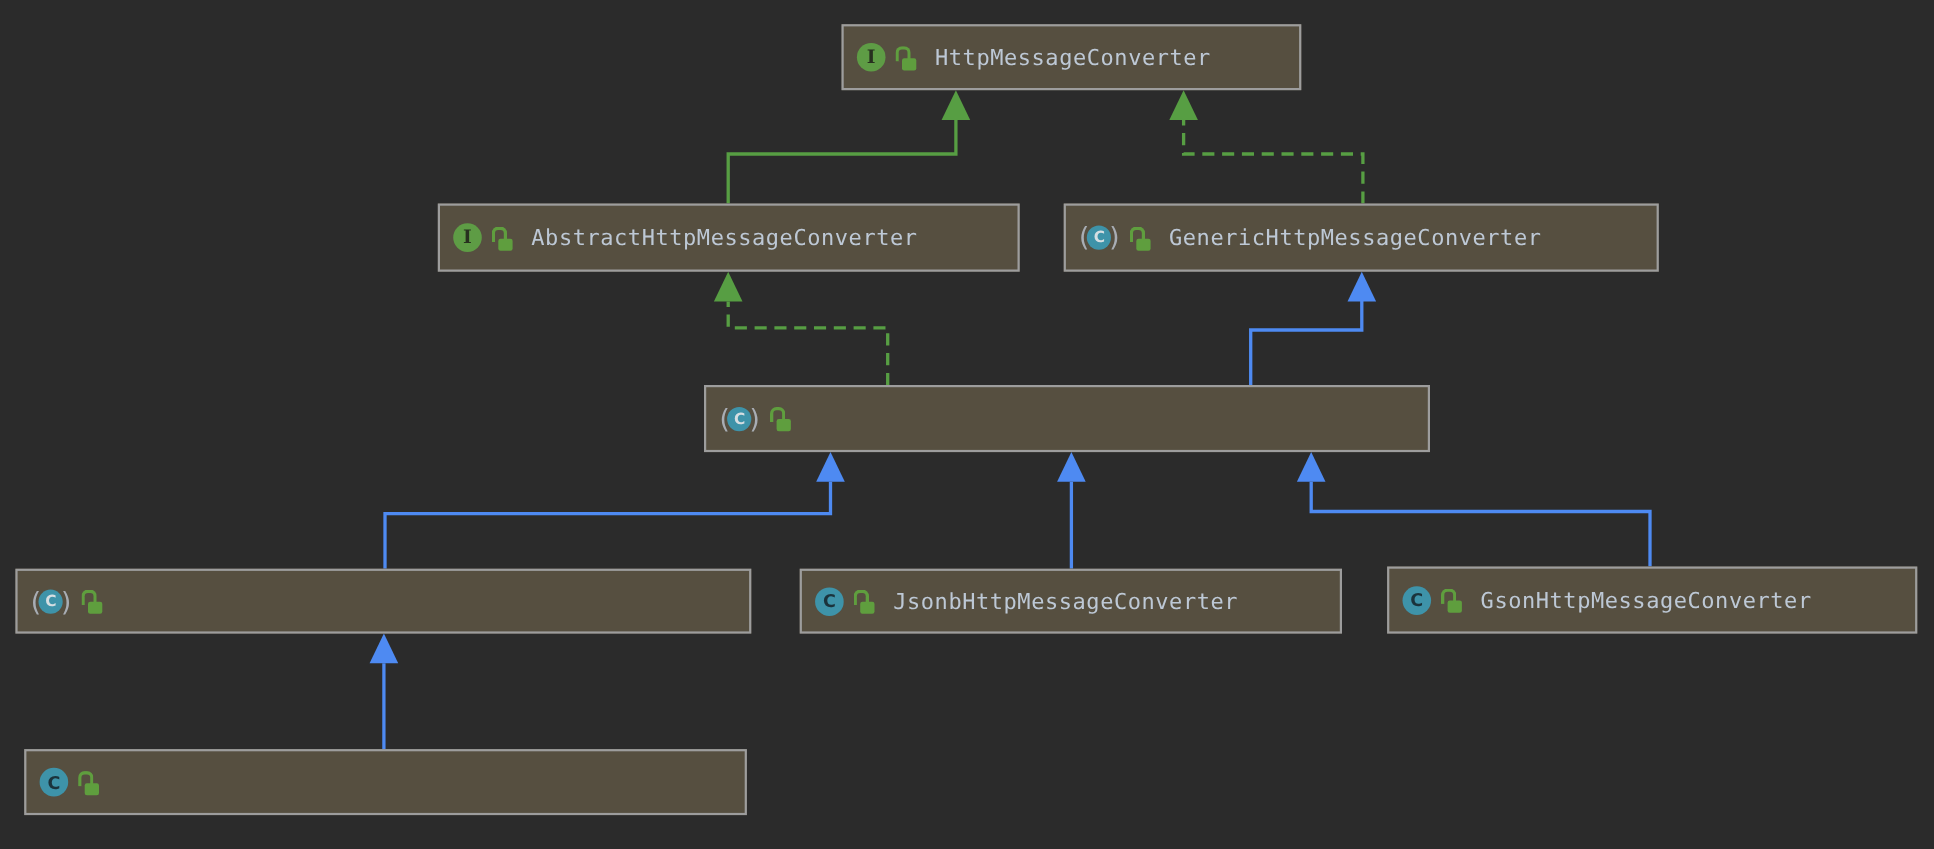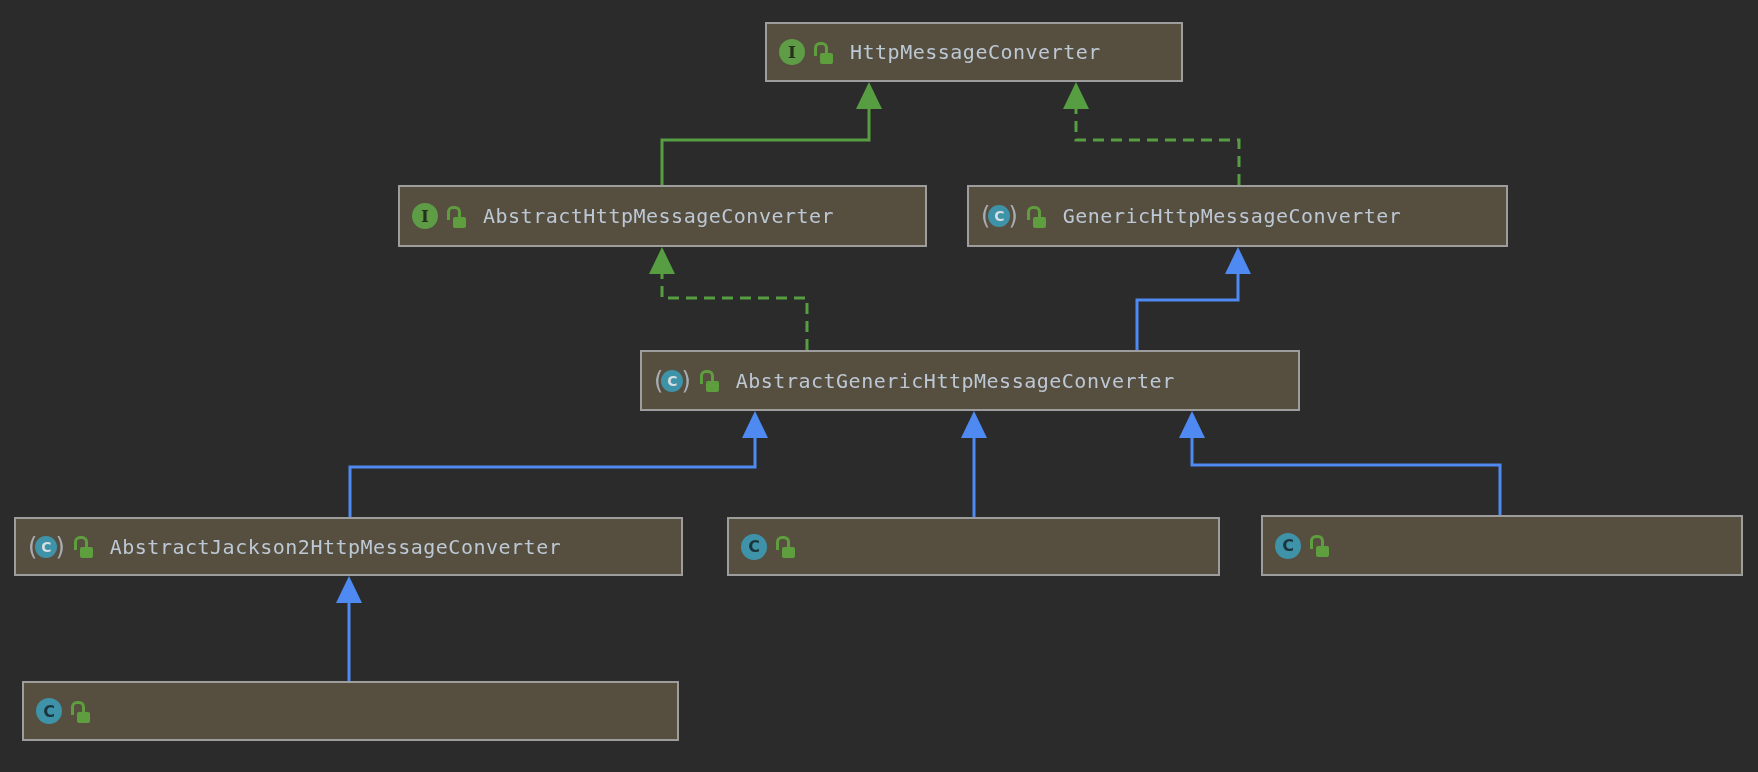--- a/index.html
+++ b/index.html
@@ -147,37 +147,37 @@
         <span class="lock"></span>
         <span class="label">GenericHttpMessageConverter</span>
       </div>
       <div class="node" style="left: 640px; top: 350px; width: 660px; height: 61px;">
         <span class="abs-wrap">
           <span class="paren">(</span>
           <span class="circle abs">C</span>
           <span class="paren">)</span>
         </span>
         <span class="lock"></span>
-        <span class="label">AbstractGenericHttpMessageConverter</span>
       </div>
       <div class="node" style="left: 14px; top: 517px; width: 669px; height: 59px;">
         <span class="abs-wrap">
           <span class="paren">(</span>
           <span class="circle abs">C</span>
           <span class="paren">)</span>
         </span>
         <span class="lock"></span>
-        <span class="label">AbstractJackson2HttpMessageConverter</span>
       </div>
       <div class="node" style="left: 727px; top: 517px; width: 493px; height: 59px;">
         <span class="circle cls">C</span>
         <span class="lock"></span>
+        <span class="label">JsonbHttpMessageConverter</span>
       </div>
       <div class="node" style="left: 1261px; top: 515px; width: 482px; height: 61px;">
         <span class="circle cls">C</span>
         <span class="lock"></span>
+        <span class="label">GsonHttpMessageConverter</span>
       </div>
       <div class="node" style="left: 22px; top: 681px; width: 657px; height: 60px;">
         <span class="circle cls">C</span>
         <span class="lock"></span>
       </div>
     </div>
 </div>
 
 </body></html>

